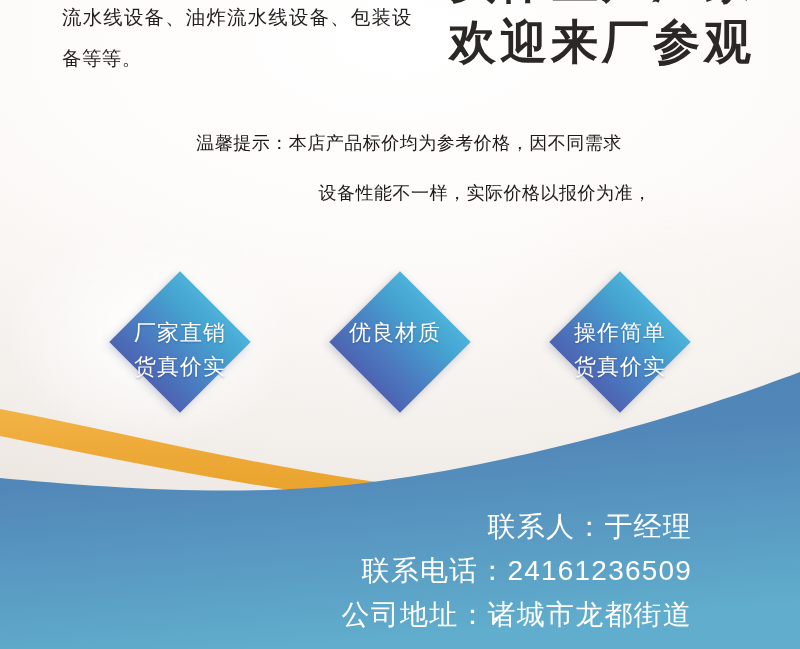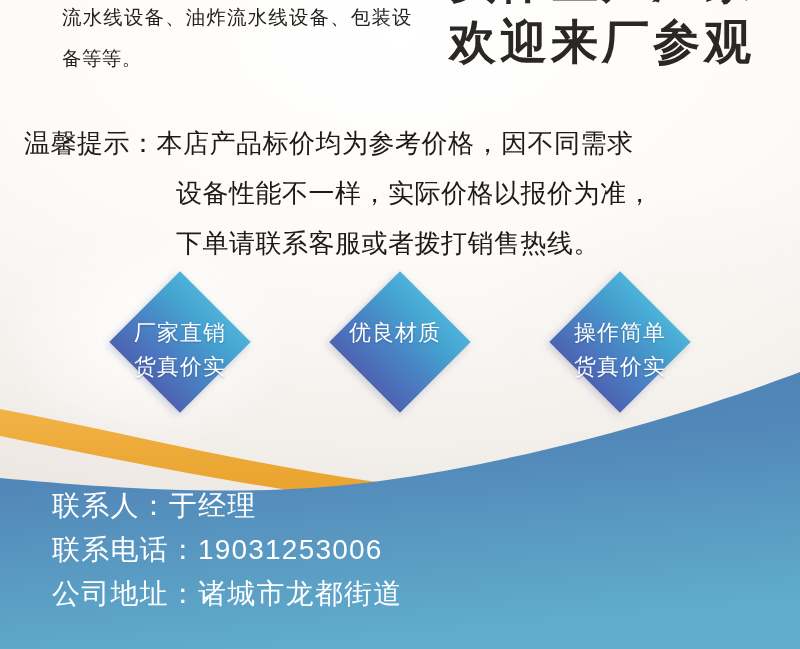--- a/index.html
+++ b/index.html
@@ -74,24 +74,25 @@
     white-space: nowrap;
   }
 
   
   .notice {
     position: absolute;
     left: 24px;
     top: 118px;
     width: 770px;
     font-family: "DejaVu Serif", "Liberation Serif", serif;
-    font-size: 26px;
+    font-size: 18px;
     line-height: 50px;
     color: #1d1a18;
     letter-spacing: 0.5px;
+    text-align: center;
   }
   .notice-indent {
     padding-left: 152px;
   }
 
   
   .diamond-row {
     position: absolute;
     left: 0;
     top: 270px;
@@ -134,22 +135,23 @@
     top: 0;
     width: 800px;
     height: 649px;
     pointer-events: none;
   }
 
   
   .contact {
     position: absolute;
     left: 52px;
-    top: 484px;
+    top: 505px;
     width: 640px;
+    text-align: right;
   }
   .contact-line {
     font-family: "Liberation Sans", "DejaVu Sans", sans-serif;
     font-size: 28px;
     line-height: 44px;
     color: #ffffff;
     letter-spacing: 1.2px;
     white-space: nowrap;
   }
 </style>
@@ -165,21 +167,20 @@
   <div class="intro-copy">肉类切丁机、肉类加工设备、清洗流水线设备、油炸流水线设备、包装设备等等。</div>
 
   <div class="headline-block">
     <div class="headline-line">实体生产厂家</div>
     <div class="headline-line">欢迎来厂参观</div>
   </div>
 
   <div class="notice">
     <div>温馨提示：本店产品标价均为参考价格，因不同需求</div>
     <div class="notice-indent">设备性能不一样，实际价格以报价为准，</div>
-    <div class="notice-indent">下单请联系客服或者拨打销售热线。</div>
   </div>
 
   <div class="diamond-row">
     <div class="diamond d1"></div>
     <div class="diamond d2"></div>
     <div class="diamond d3"></div>
 
     <div class="diamond-label l1">
       <div>厂家直销</div>
       <div>货真价实</div>
@@ -219,17 +220,17 @@
     <path fill="url(#gradBlue)" d="M800,372
              C 700,410 540,459 380,481
              C 250,499 110,488 0,478
              L 0,649
              L 800,649
              Z"></path>
   </svg>
 
   <div class="contact">
     <div class="contact-line">联系人：于经理</div>
-    <div class="contact-line">联系电话：19031253006</div>
+    <div class="contact-line">联系电话：24161236509</div>
     <div class="contact-line">公司地址：诸城市龙都街道</div>
   </div>
 
 </div>
 
 </body></html>

